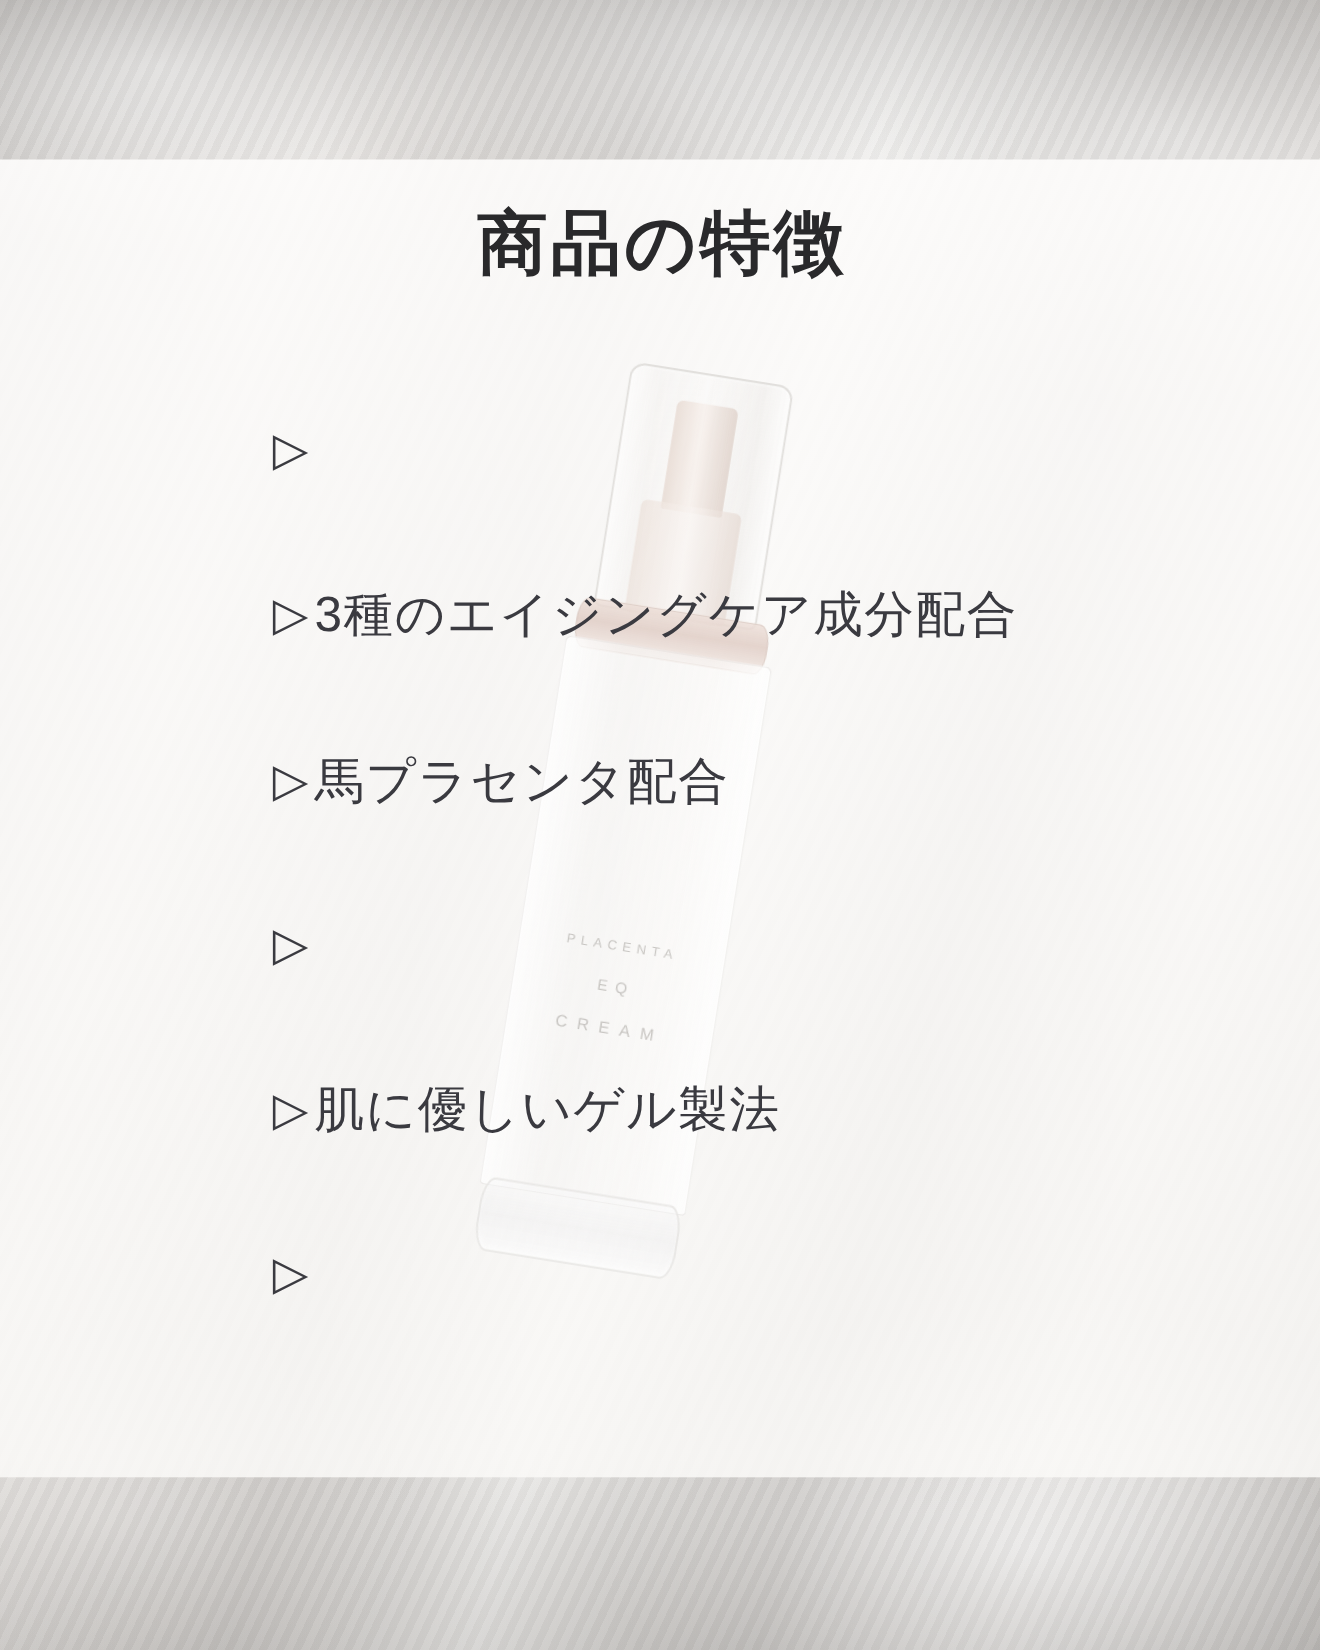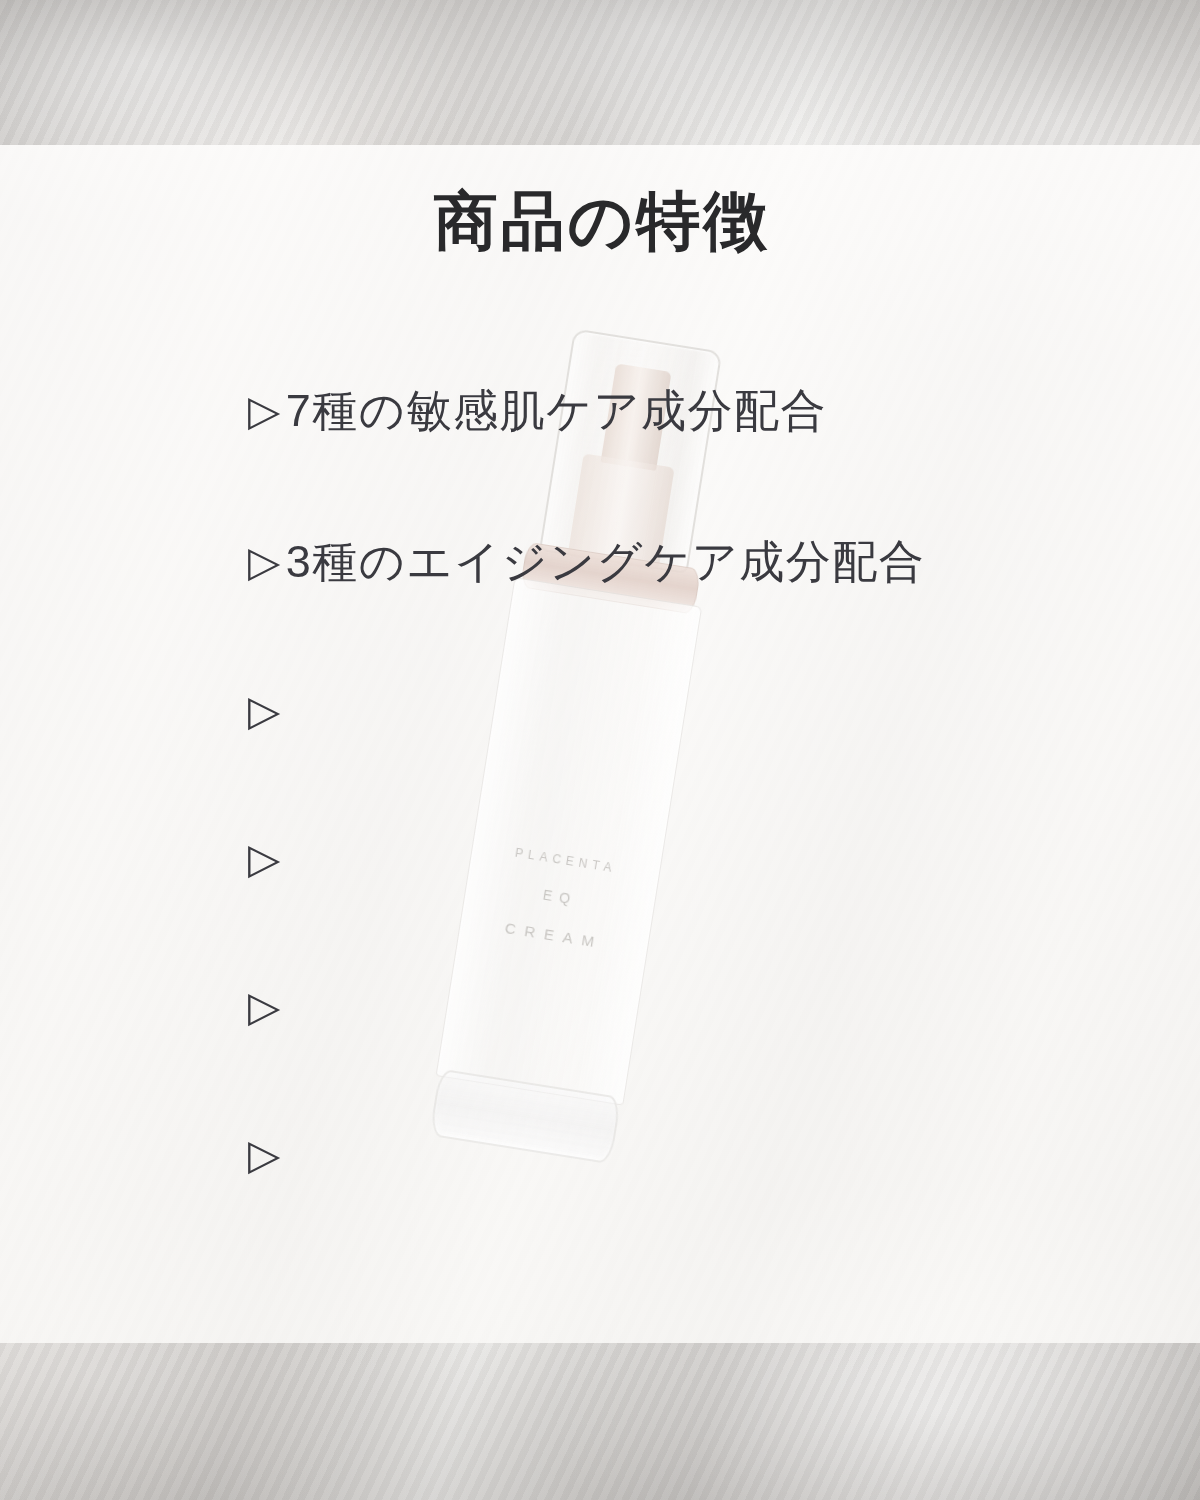--- a/index.html
+++ b/index.html
@@ -162,32 +162,33 @@
     <span class="lbl3">CREAM</span>
   </div>
 </div>
 
 <div class="content">
   <h1 class="page-title">商品の特徴</h1>
 
   <div class="feature-list">
     <div class="feature-item">
       <span class="marker">▷</span>
-      <span class="feature-label">7種の敏感肌ケア成分配合</span>
     </div>
     <div class="feature-item">
       <span class="marker">▷</span>
       <span class="feature-label">3種のエイジングケア成分配合</span>
     </div>
     <div class="feature-item">
       <span class="marker">▷</span>
+      <span class="feature-label">馬プラセンタ配合</span>
     </div>
     <div class="feature-item">
       <span class="marker">▷</span>
     </div>
     <div class="feature-item">
       <span class="marker">▷</span>
+      <span class="feature-label">肌に優しいゲル製法</span>
     </div>
     <div class="feature-item">
       <span class="marker">▷</span>
     </div>
   </div>
 </div>
 
 </body></html>

